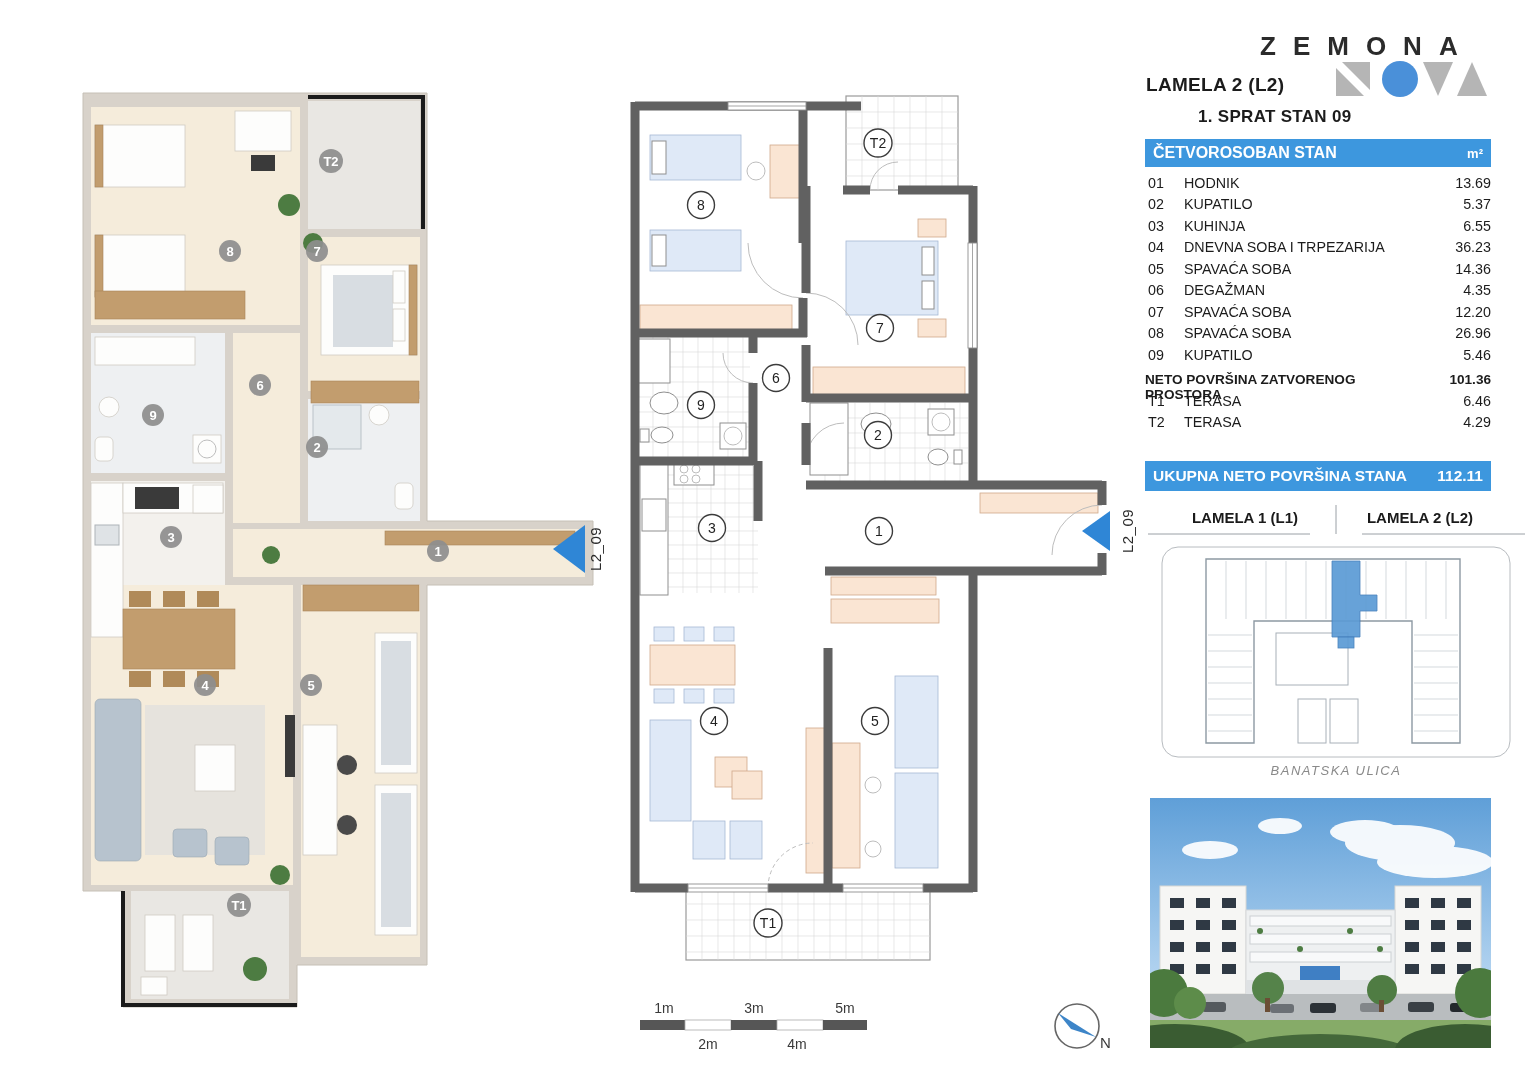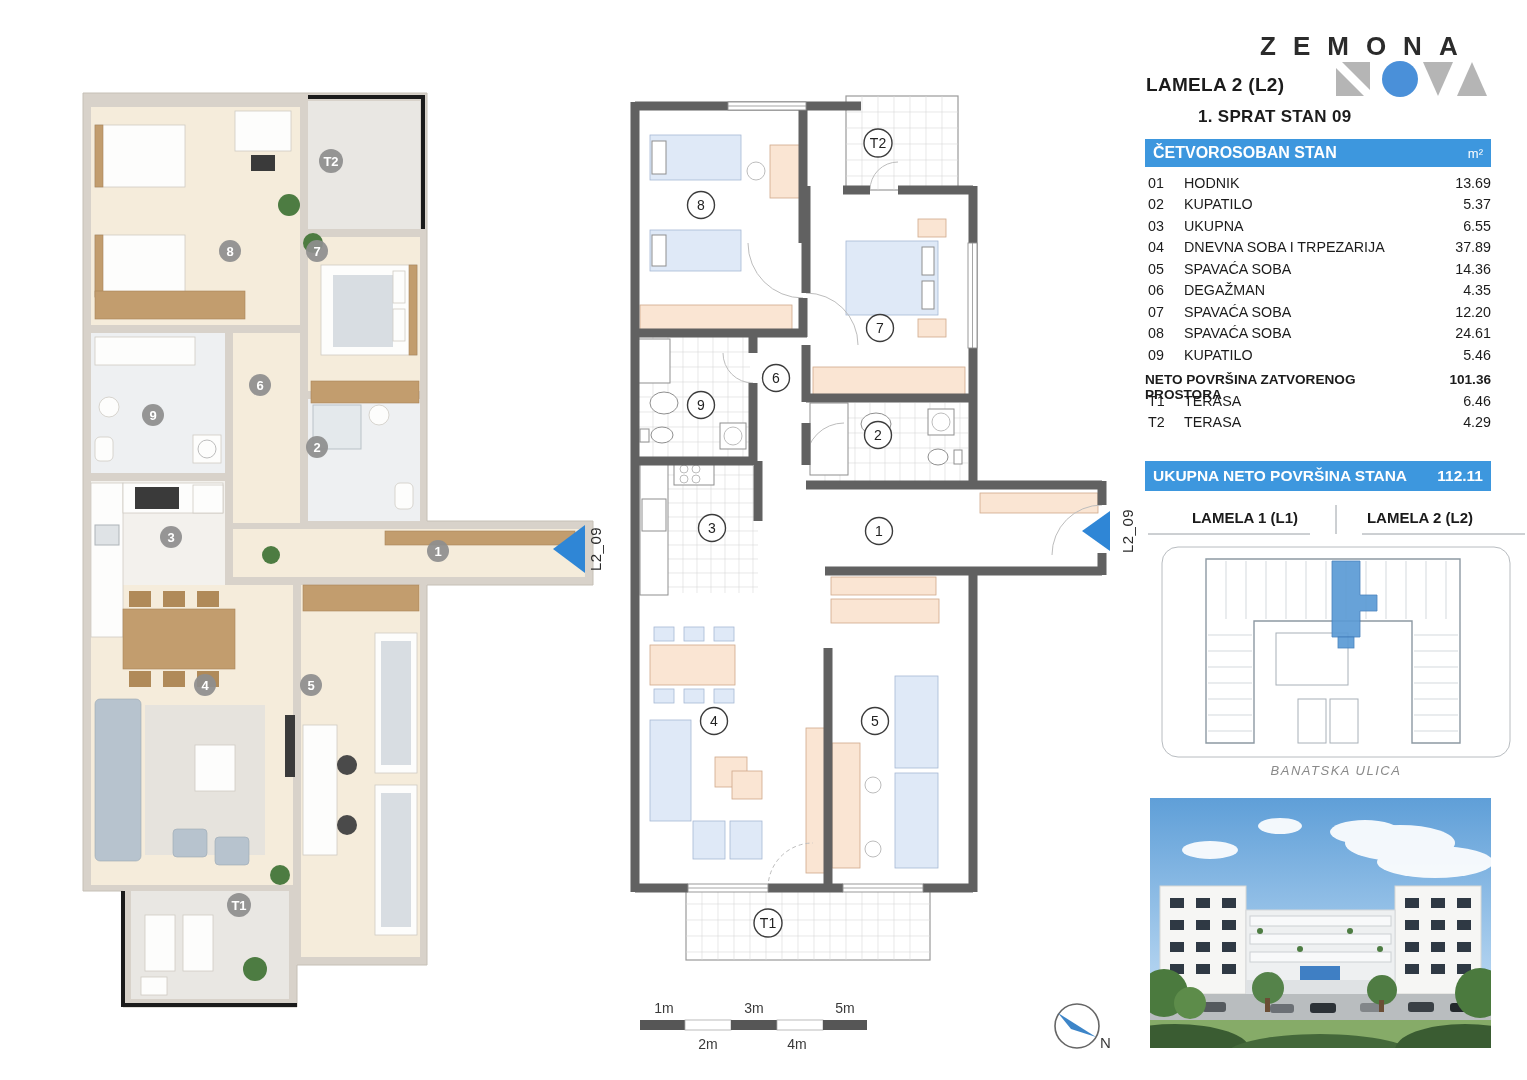--- a/index.html
+++ b/index.html
@@ -8,21 +8,21 @@
   .abs{position:absolute}
   svg{font-family:"Liberation Sans",sans-serif}
 
   
   .hdr1{left:1146px;top:74px;font-size:19px;font-weight:bold;letter-spacing:.3px}
   .hdr2{left:1198px;top:107px;font-size:17px;font-weight:bold;letter-spacing:.3px}
   .bluebar{left:1145px;width:346px;background:#3d97de;color:#fff;display:flex;align-items:center;
            justify-content:space-between;padding:0 8px;box-sizing:border-box;font-weight:bold}
   .titlebar{top:139px;height:28px;font-size:16px}
   .totalbar{top:461px;height:30px;font-size:15.5px}
-  .unitlbl{font-size:13px;font-weight:normal}
+  .unitlbl{font-size:13px;font-weight:bold}
   .table{left:1145px;top:172px;width:346px}
   .trow{display:flex;height:21.5px;align-items:center;font-size:14.3px}
   .tnum{width:36px;padding-left:3px}
   .tname{flex:1}
   .tval{width:64px;text-align:right}
   .summary{left:1145px;top:372px;width:346px}
   .srow{display:flex;height:21px;font-size:14.3px}
   .srow.bold{font-weight:bold;font-size:13.6px}
   .slabel{flex:1}
 
@@ -413,47 +413,47 @@
         <span class="tname">HODNIK</span>
         <span class="tval">13.69</span>
       </div>
     <div class="trow">
         <span class="tnum">02</span>
         <span class="tname">KUPATILO</span>
         <span class="tval">5.37</span>
       </div>
     <div class="trow">
         <span class="tnum">03</span>
-        <span class="tname">UKUPNA</span>
+        <span class="tname">KUHINJA</span>
         <span class="tval">6.55</span>
       </div>
     <div class="trow">
         <span class="tnum">04</span>
         <span class="tname">DNEVNA SOBA I TRPEZARIJA</span>
-        <span class="tval">37.89</span>
+        <span class="tval">36.23</span>
       </div>
     <div class="trow">
         <span class="tnum">05</span>
         <span class="tname">SPAVAĆA SOBA</span>
         <span class="tval">14.36</span>
       </div>
     <div class="trow">
         <span class="tnum">06</span>
         <span class="tname">DEGAŽMAN</span>
         <span class="tval">4.35</span>
       </div>
     <div class="trow">
         <span class="tnum">07</span>
         <span class="tname">SPAVAĆA SOBA</span>
         <span class="tval">12.20</span>
       </div>
     <div class="trow">
         <span class="tnum">08</span>
         <span class="tname">SPAVAĆA SOBA</span>
-        <span class="tval">24.61</span>
+        <span class="tval">26.96</span>
       </div>
     <div class="trow">
         <span class="tnum">09</span>
         <span class="tname">KUPATILO</span>
         <span class="tval">5.46</span>
       </div>
   </div>
 
   <div class="abs summary">
     <div class="srow bold">

